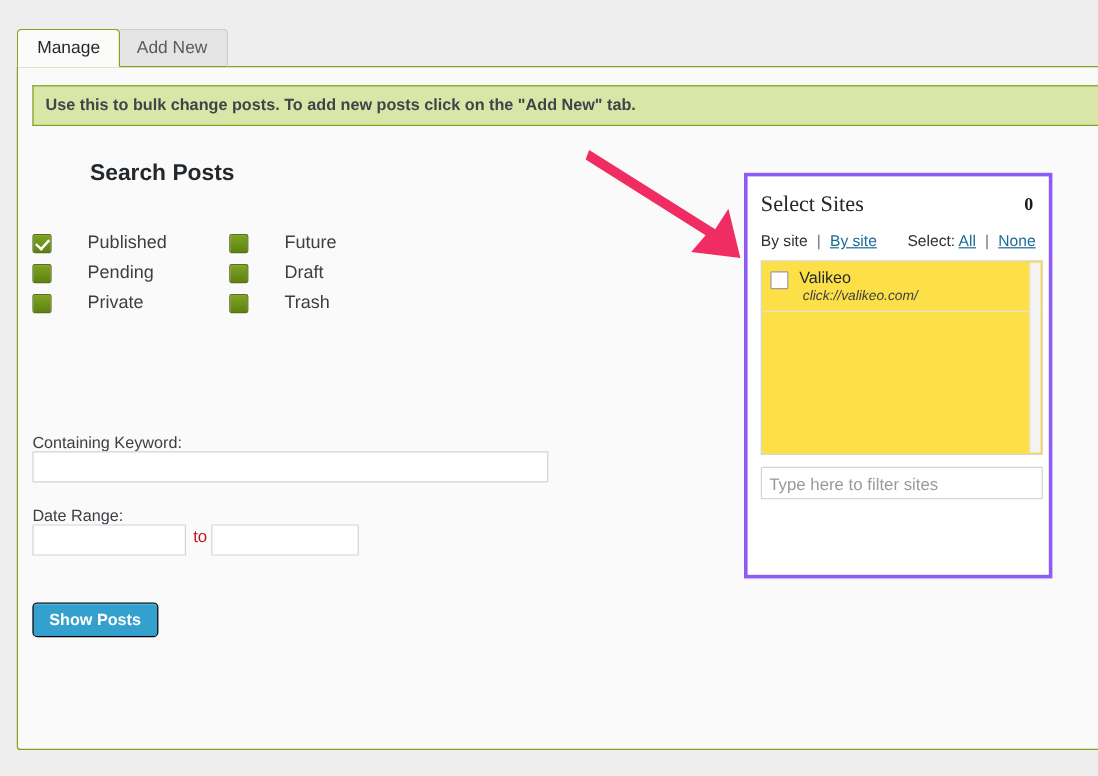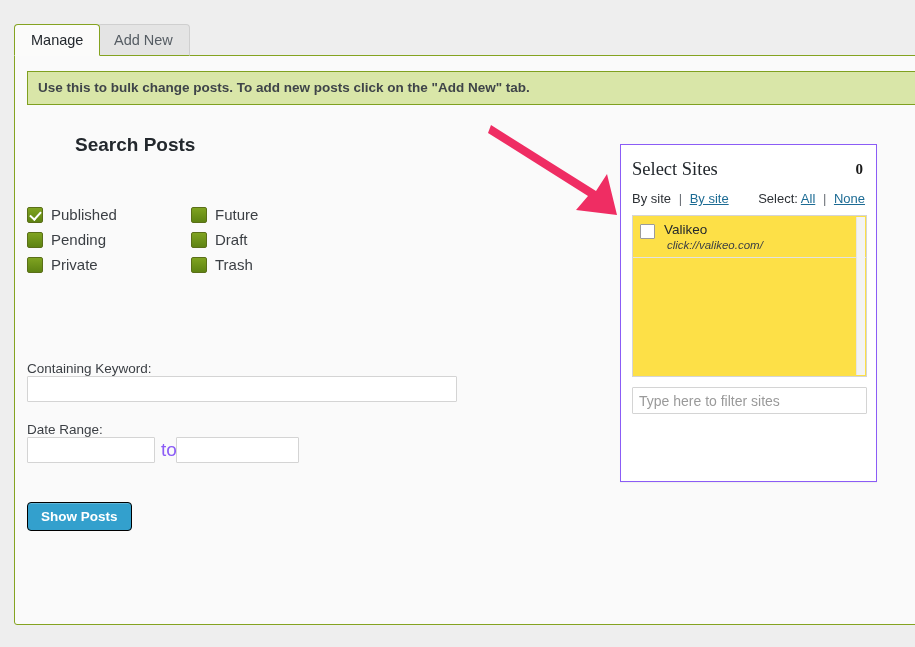--- a/index.html
+++ b/index.html
@@ -85,25 +85,26 @@
   }
 
   #status-grid {
     position: absolute;
     left: 12px; top: 138px;
     width: 300px;
   }
   .status-row { height: 25px; position: relative; }
   .status-item {
     position: absolute;
-    top: 12px;
+    top: 0;
     display: flex;
     align-items: center;
     cursor: pointer;
     white-space: nowrap;
+    gap: 22px;
   }
   .status-item.col1 { left: 0; }
   .status-item.col2 { left: 164px; }
   .cb-green {
     width: 16px; height: 16px;
     border: 1px solid #5a6f18;
     border-radius: 2px;
     background: linear-gradient(180deg, #7fa321 0%, #5e8312 100%);
     display: inline-block;
     position: relative;
@@ -141,22 +142,22 @@
     padding: 0 6px;
     outline: none;
   }
   #keyword-label { left: 12px; top: 305px; }
   #keyword-input { left: 12px; top: 320px; width: 430px; height: 26px; }
   #daterange-label { left: 12px; top: 366px; }
   #date-from { left: 12px; top: 381px; width: 128px; height: 26px; }
   #date-to-text {
     position: absolute;
     left: 146px; top: 383px;
-    font-size: 19px;
-    color: #8b5cf6;
+    font-size: 14px;
+    color: #b91c1c;
   }
   #date-to { left: 161px; top: 381px; width: 123px; height: 26px; }
 
   #show-posts-button {
     position: absolute;
     left: 12px; top: 446px;
     height: 29px;
     padding: 0 13px;
     background: #33a0cd;
     border: 1px solid #000000;
@@ -168,21 +169,21 @@
     cursor: pointer;
     box-shadow: inset 0 1px 0 rgba(255,255,255,0.22);
   }
 
   
   #select-sites-box {
     position: absolute;
     left: 605px; top: 88px;
     width: 257px; height: 338px;
     background: #ffffff;
-    border: 1px solid #8b5cf6;
+    border: 3px solid #8b5cf6;
     box-shadow: 0 1px 1px rgba(0,0,0,0.04);
   }
   #select-sites-title {
     position: absolute;
     left: 11px; top: 14px;
     font-family: "Liberation Serif", serif;
     font-size: 18.5px;
     color: #23282d;
   }
   #selected-count {

